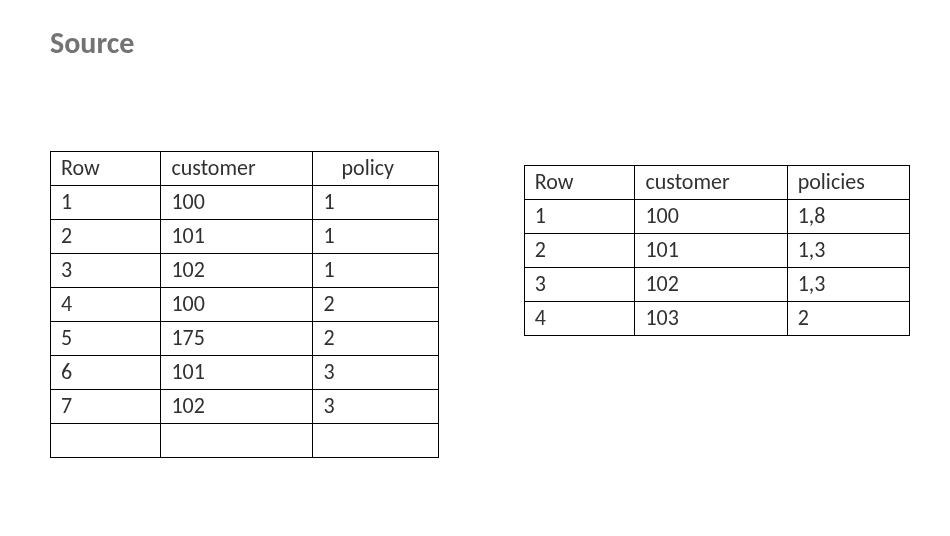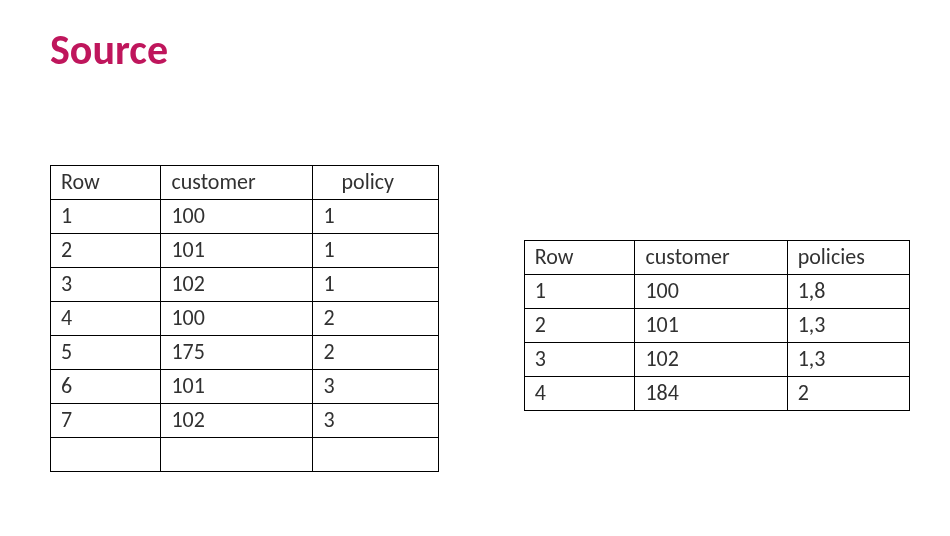--- a/index.html
+++ b/index.html
@@ -18,34 +18,34 @@
     padding: 20px 40px;
     box-sizing: border-box;
   }
   .headings {
     display: flex;
     width: 100%;
     margin-top: 4px;
     margin-bottom: 90px;
   }
   .heading {
-    font-size: 42px;
+    font-size: 30px;
     font-weight: 700;
-    color: #be185d;
+    color: #737373;
   }
   .heading-source {
     width: 470px;
     padding-left: 10px;
   }
   .heading-result {
     padding-left: 60px;
   }
   .tables-row {
     display: flex;
-    align-items: center;
+    align-items: flex-start;
   }
   .table-wrap-left {
     margin-left: 10px;
     margin-right: 85px;
   }
   .table-wrap-right {
     margin-top: 14px; 
   }
   table {
     border-collapse: collapse;
@@ -159,21 +159,21 @@
             <td>101</td>
             <td>1,3</td>
           </tr>
           <tr>
             <td>3</td>
             <td>102</td>
             <td>1,3</td>
           </tr>
           <tr>
             <td>4</td>
-            <td>184</td>
+            <td>103</td>
             <td>2</td>
           </tr>
         </tbody>
       </table>
     </div>
 
   </div>
 </div>
 
 </body></html>

